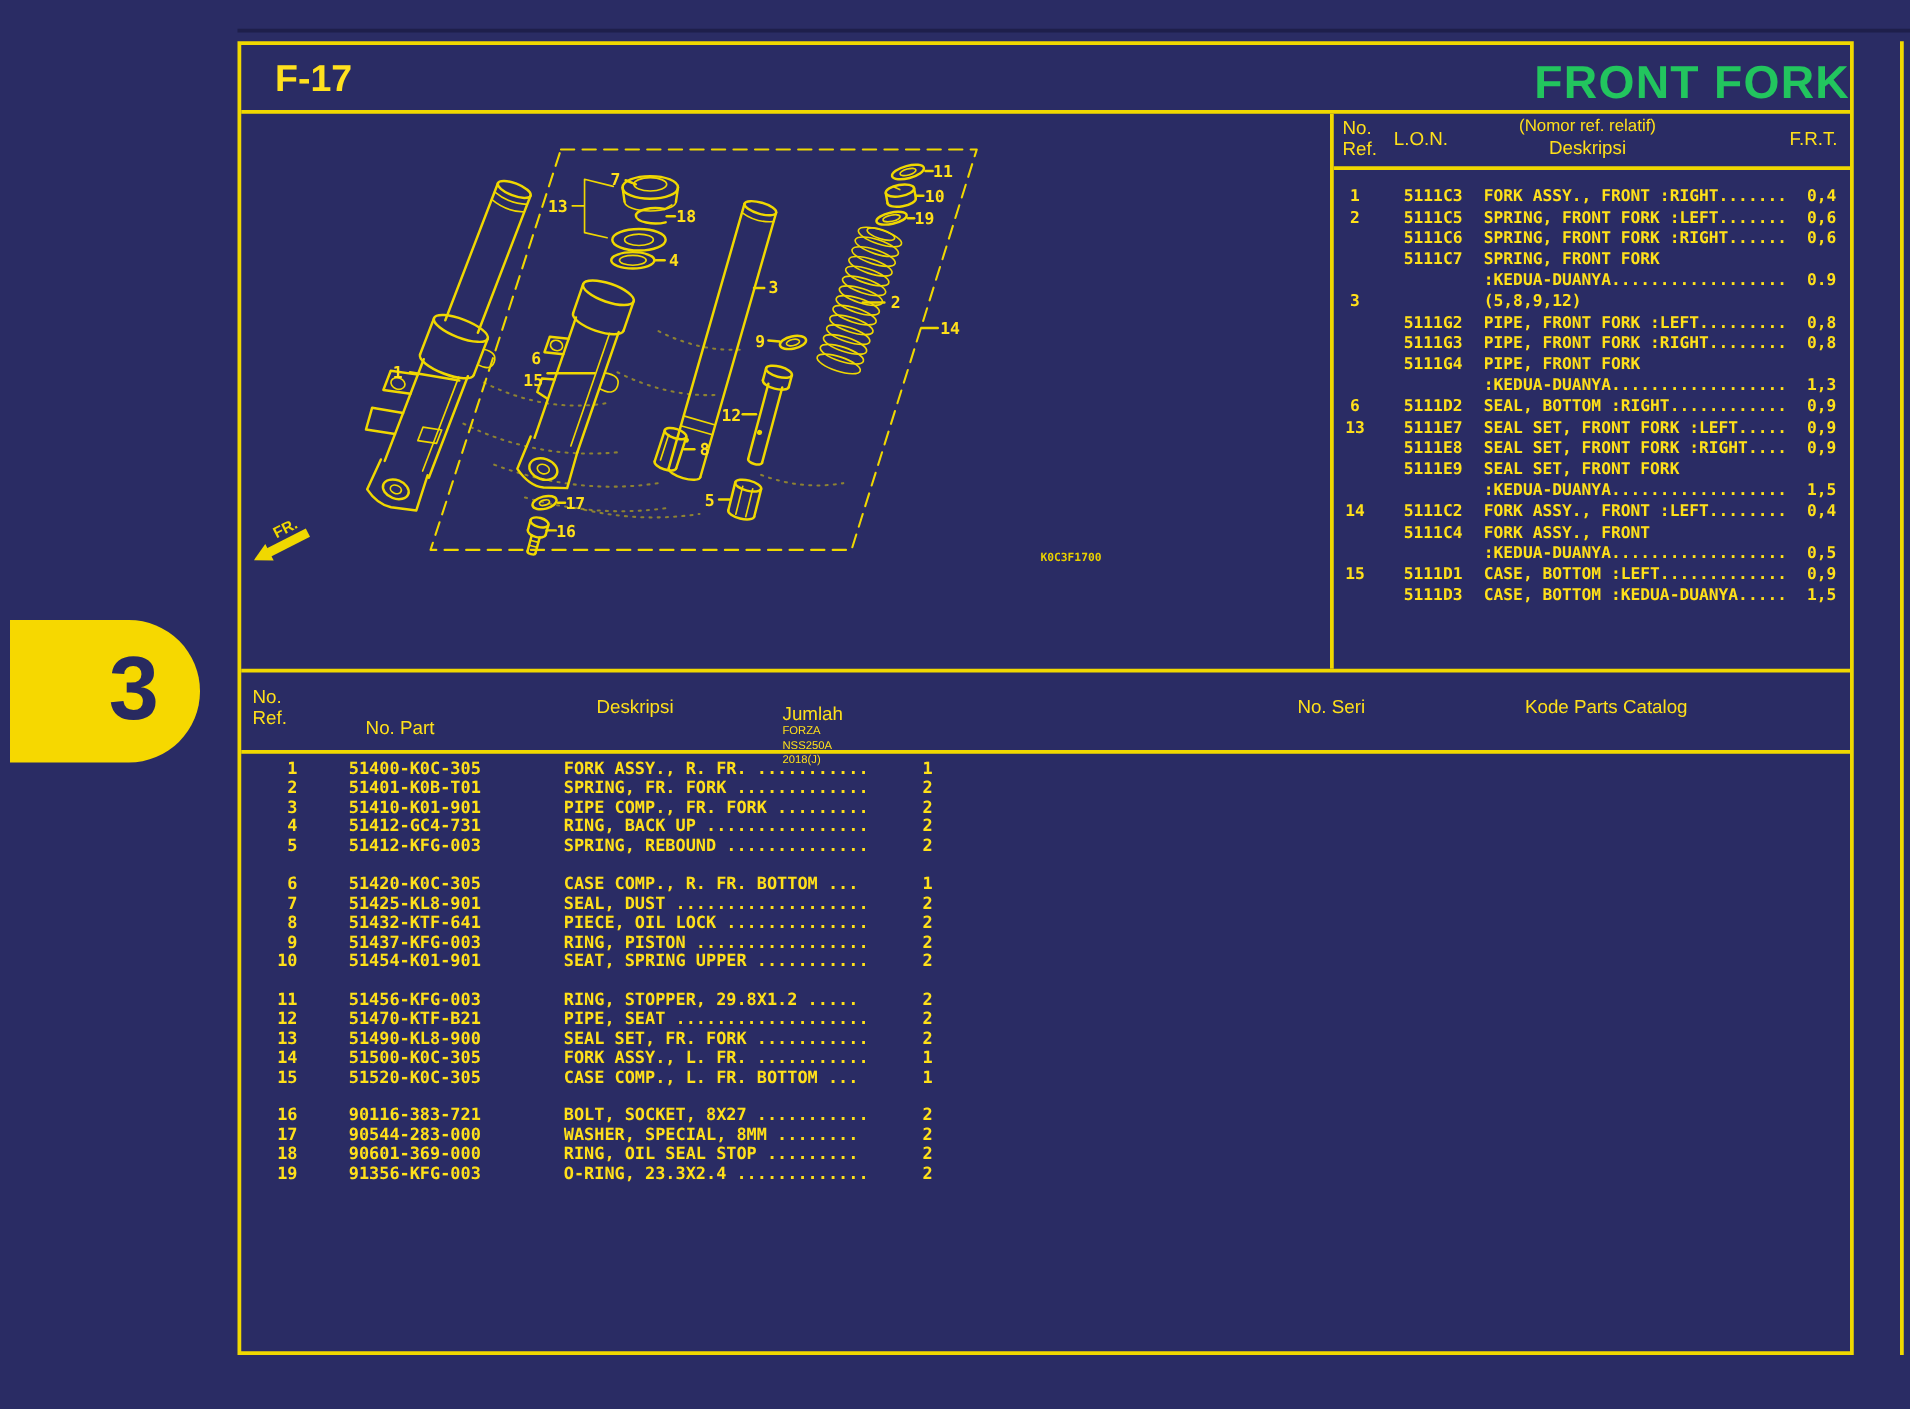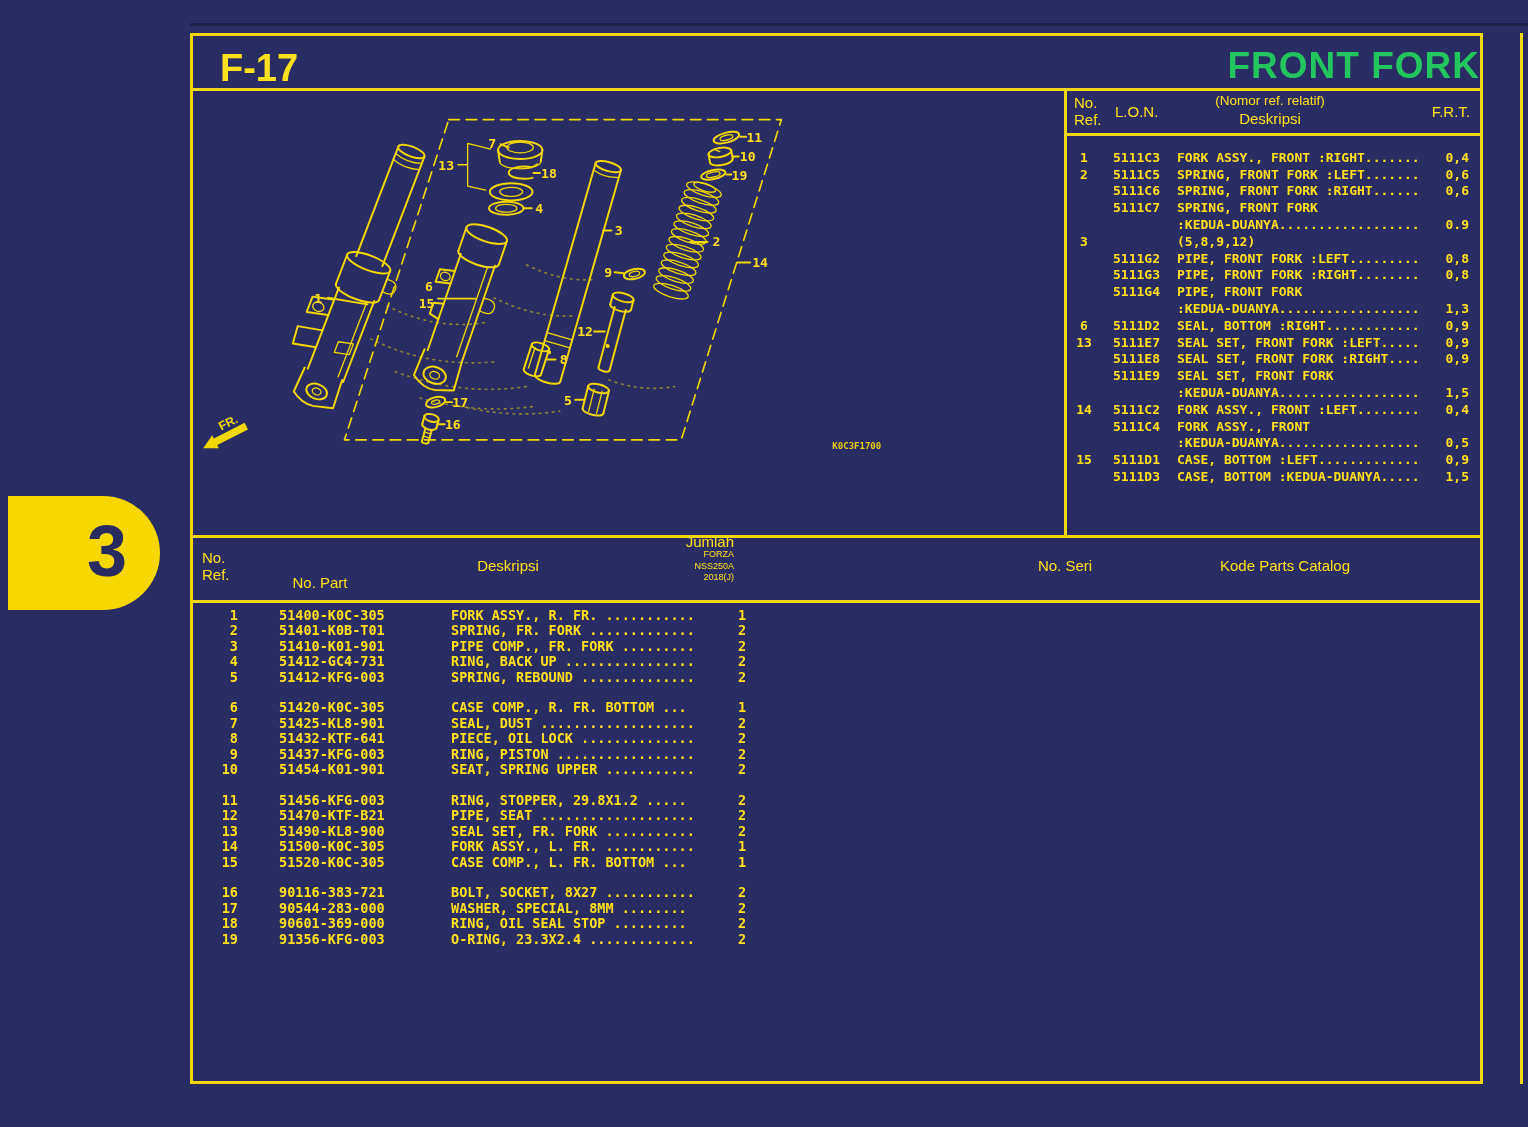--- a/index.html
+++ b/index.html
@@ -12,50 +12,50 @@
   .yline{background:#f0d800;}
   .ytext{color:#ffe01a;}
   .mono{font-family:"DejaVu Sans Mono",monospace;font-weight:bold;}
 
   
   #page-frame{left:190px;top:33px;width:1287px;height:1045px;border:3px solid #f0d800;}
   #edge-vline{left:1520px;top:33px;width:3px;height:1051px;}
   #scan-line{left:190px;top:23px;width:1338px;height:3px;background:rgba(8,8,28,.35);}
 
   
-  #doc-code{left:220px;top:47px;font-size:38px;font-weight:bold;color:#ffe11e;}
+  #doc-code{left:220px;top:47px;font-size:30px;font-weight:bold;color:#ffe11e;}
   #page-title{left:193px;top:45px;width:1287px;text-align:right;font-size:37px;font-weight:bold;letter-spacing:1px;color:#22c55e;}
   #title-sep{left:193px;top:88px;width:1287px;height:3px;}
 
   
   #lon-left-border{left:1064px;top:91px;width:3px;height:444px;}
   #lon-header-sep{left:1067px;top:133px;width:413px;height:3px;}
   .lon-h{font-size:15px;}
   #lon-h-noref{left:1074px;top:94px;line-height:17px;}
   #lon-h-lon{left:1115px;top:103px;}
   #lon-h-sup{left:1180px;top:93px;width:180px;text-align:center;font-size:13.5px;}
   #lon-h-desk{left:1180px;top:110px;width:180px;text-align:center;}
   #lon-h-frt{left:1408px;top:103px;width:62px;text-align:right;}
   #lon-rows{left:1067px;top:149px;width:410px;}
   .lrow{display:flex;height:16.8px;align-items:center;font-size:13px;color:#ffe01a;}
   .l-ref{width:34px;text-align:center;flex:none;}
-  .l-lon{width:58px;margin-left:12px;flex:none;}
+  .l-lon{width:58px;margin-left:22px;flex:none;}
   .l-desc{flex:1;margin-left:6px;white-space:pre;overflow:hidden;}
   .l-frt{width:42px;text-align:right;padding-right:8px;flex:none;}
 
   
   #full-sep{left:193px;top:535px;width:1287px;height:3px;}
   #parts-header-sep{left:193px;top:600px;width:1287px;height:3px;}
 
   
   .pt-h{font-size:15px;}
   #pt-h-noref{left:202px;top:549px;width:56px;text-align:left;line-height:17px;}
   #pt-h-part{left:258px;top:574px;width:124px;text-align:center;}
   #pt-h-desk{left:446px;top:557px;width:124px;text-align:center;}
-  #pt-h-jumlah{left:626px;top:534px;width:108px;text-align:right;line-height:15px;}
+  #pt-h-jumlah{left:626px;top:564px;width:108px;text-align:left;line-height:15px;}
   #pt-h-jumlah .sub{font-size:9px;line-height:11.5px;display:block;}
   #pt-h-seri{left:1003px;top:557px;width:124px;text-align:center;}
   #pt-h-kode{left:1203px;top:557px;width:164px;text-align:center;}
 
   
   #parts-rows{left:190px;top:607px;width:710px;}
   .pgroup{margin-bottom:15px;}
   .prow{display:flex;height:15.5px;align-items:center;font-size:13.5px;color:#ffe01a;}
   .p-ref{width:48px;text-align:right;flex:none;}
   .p-part{margin-left:41px;width:130px;flex:none;}

